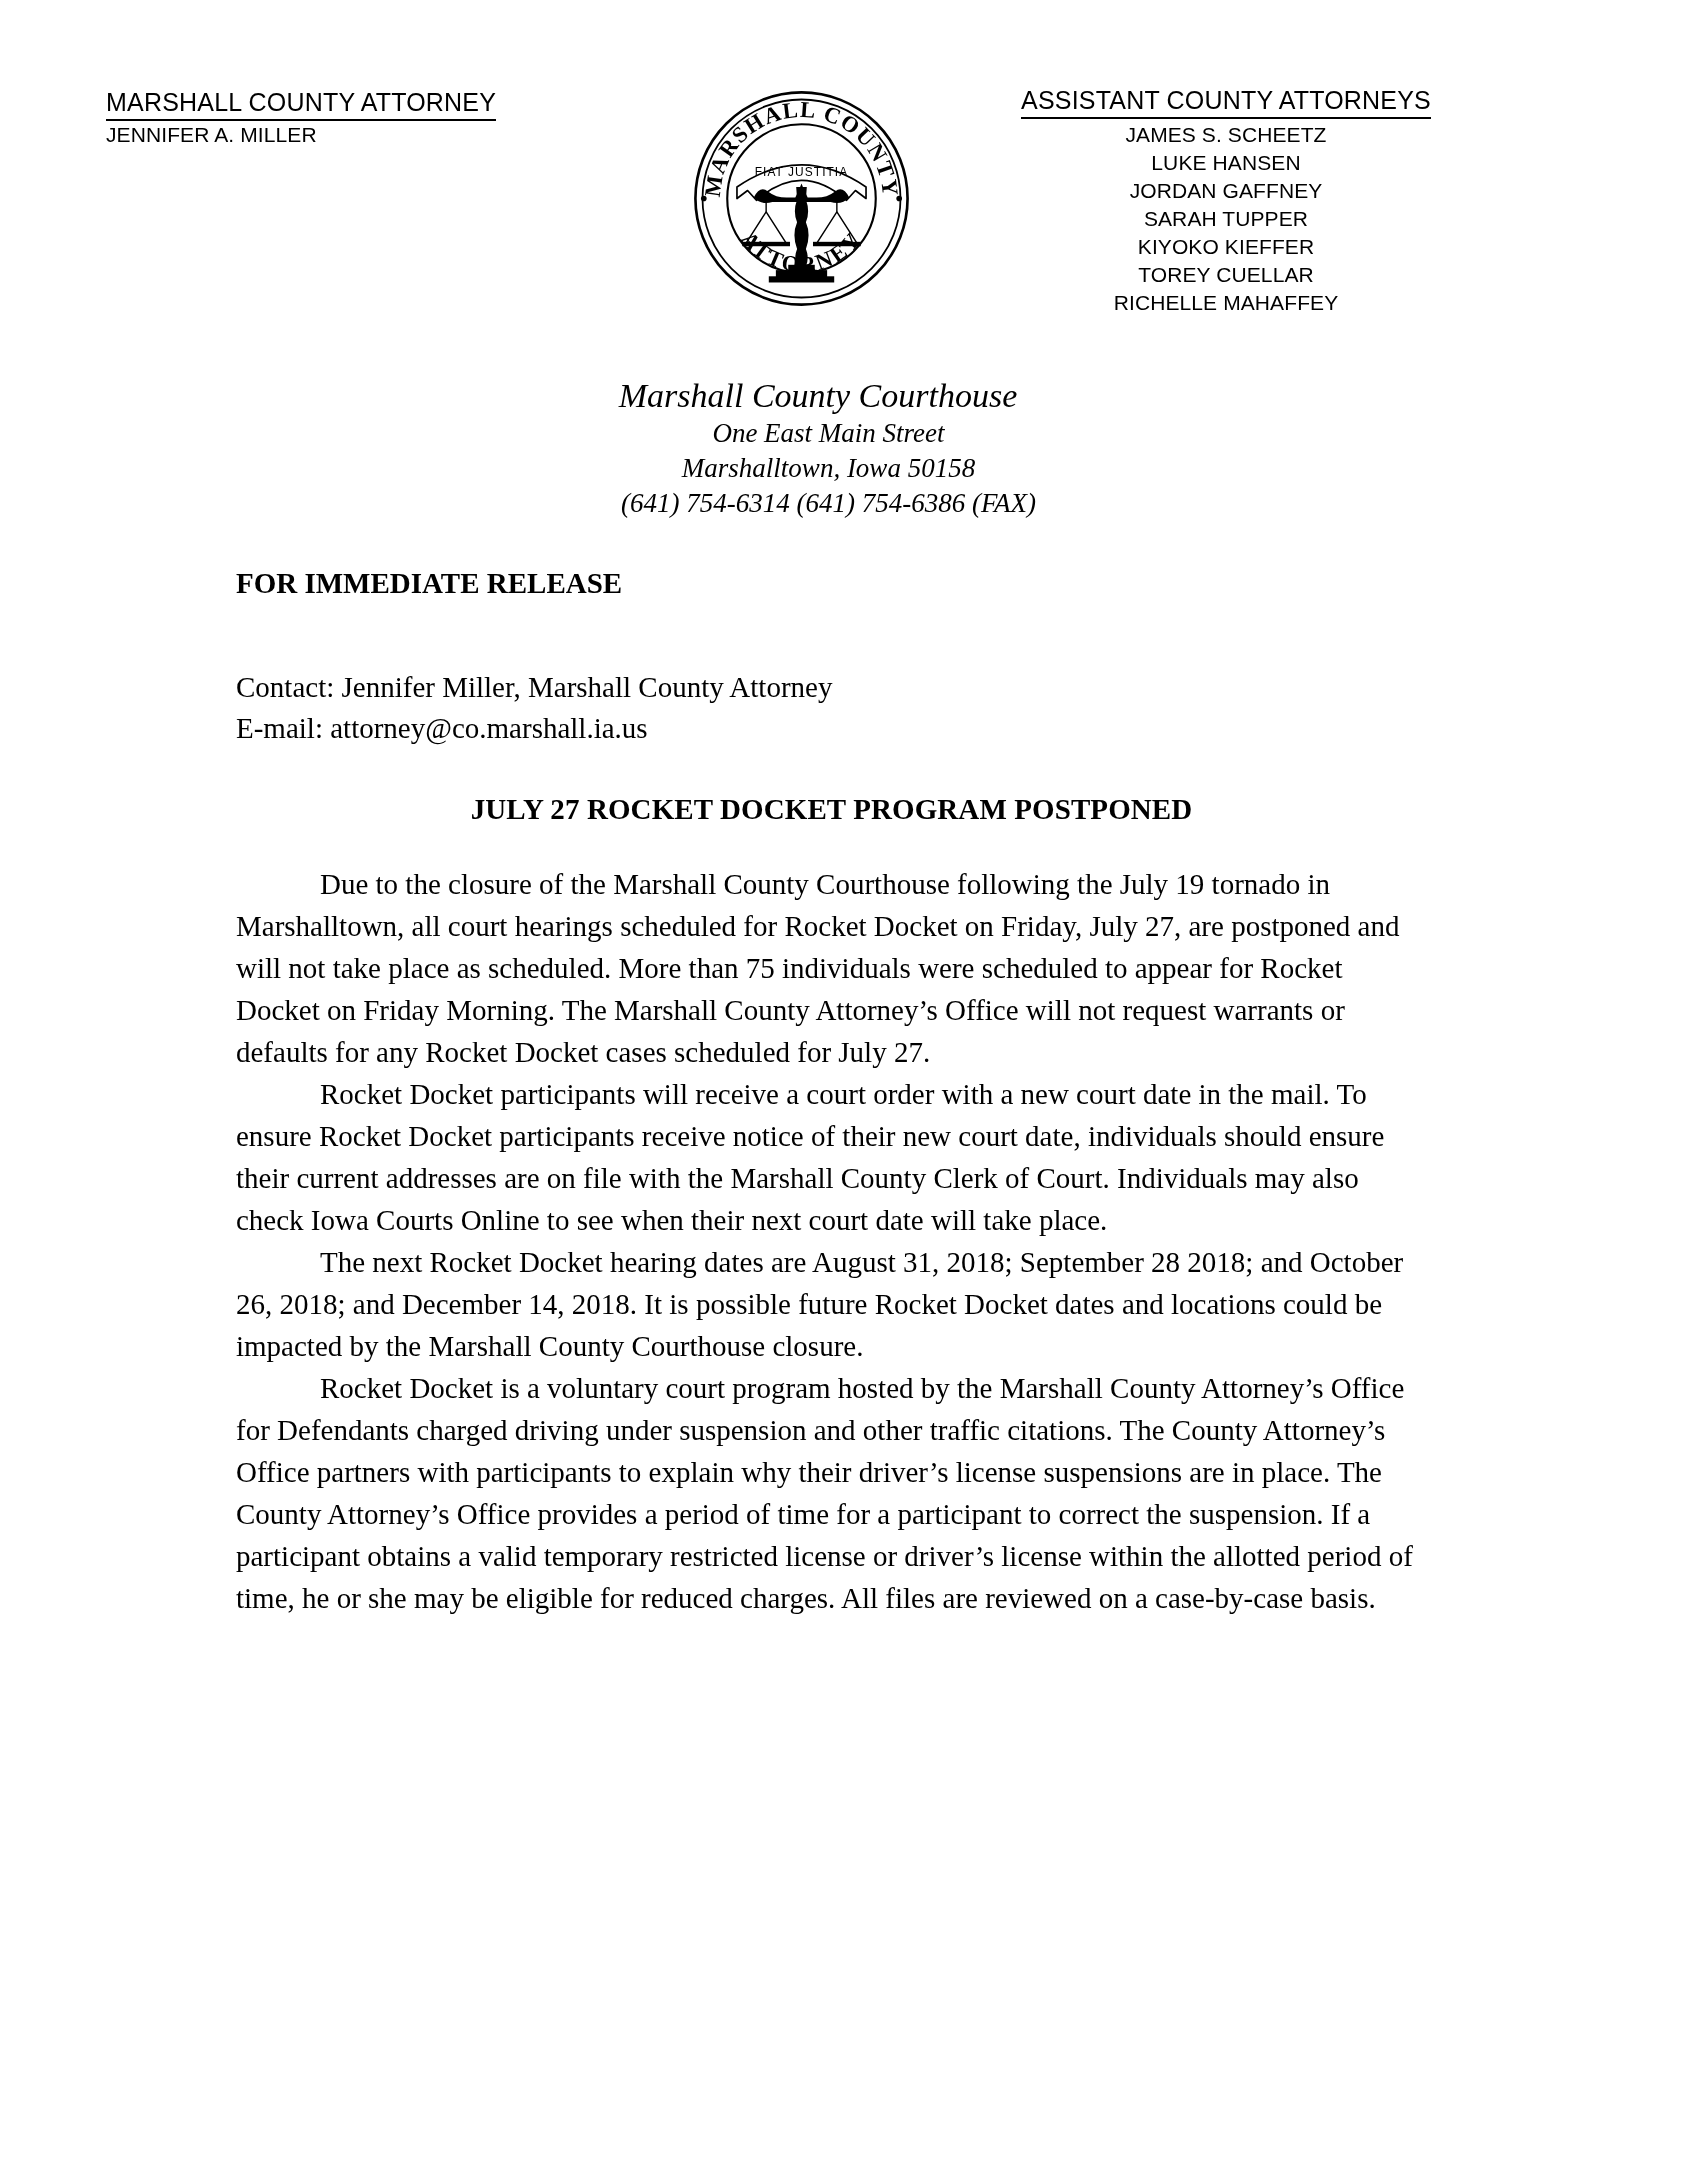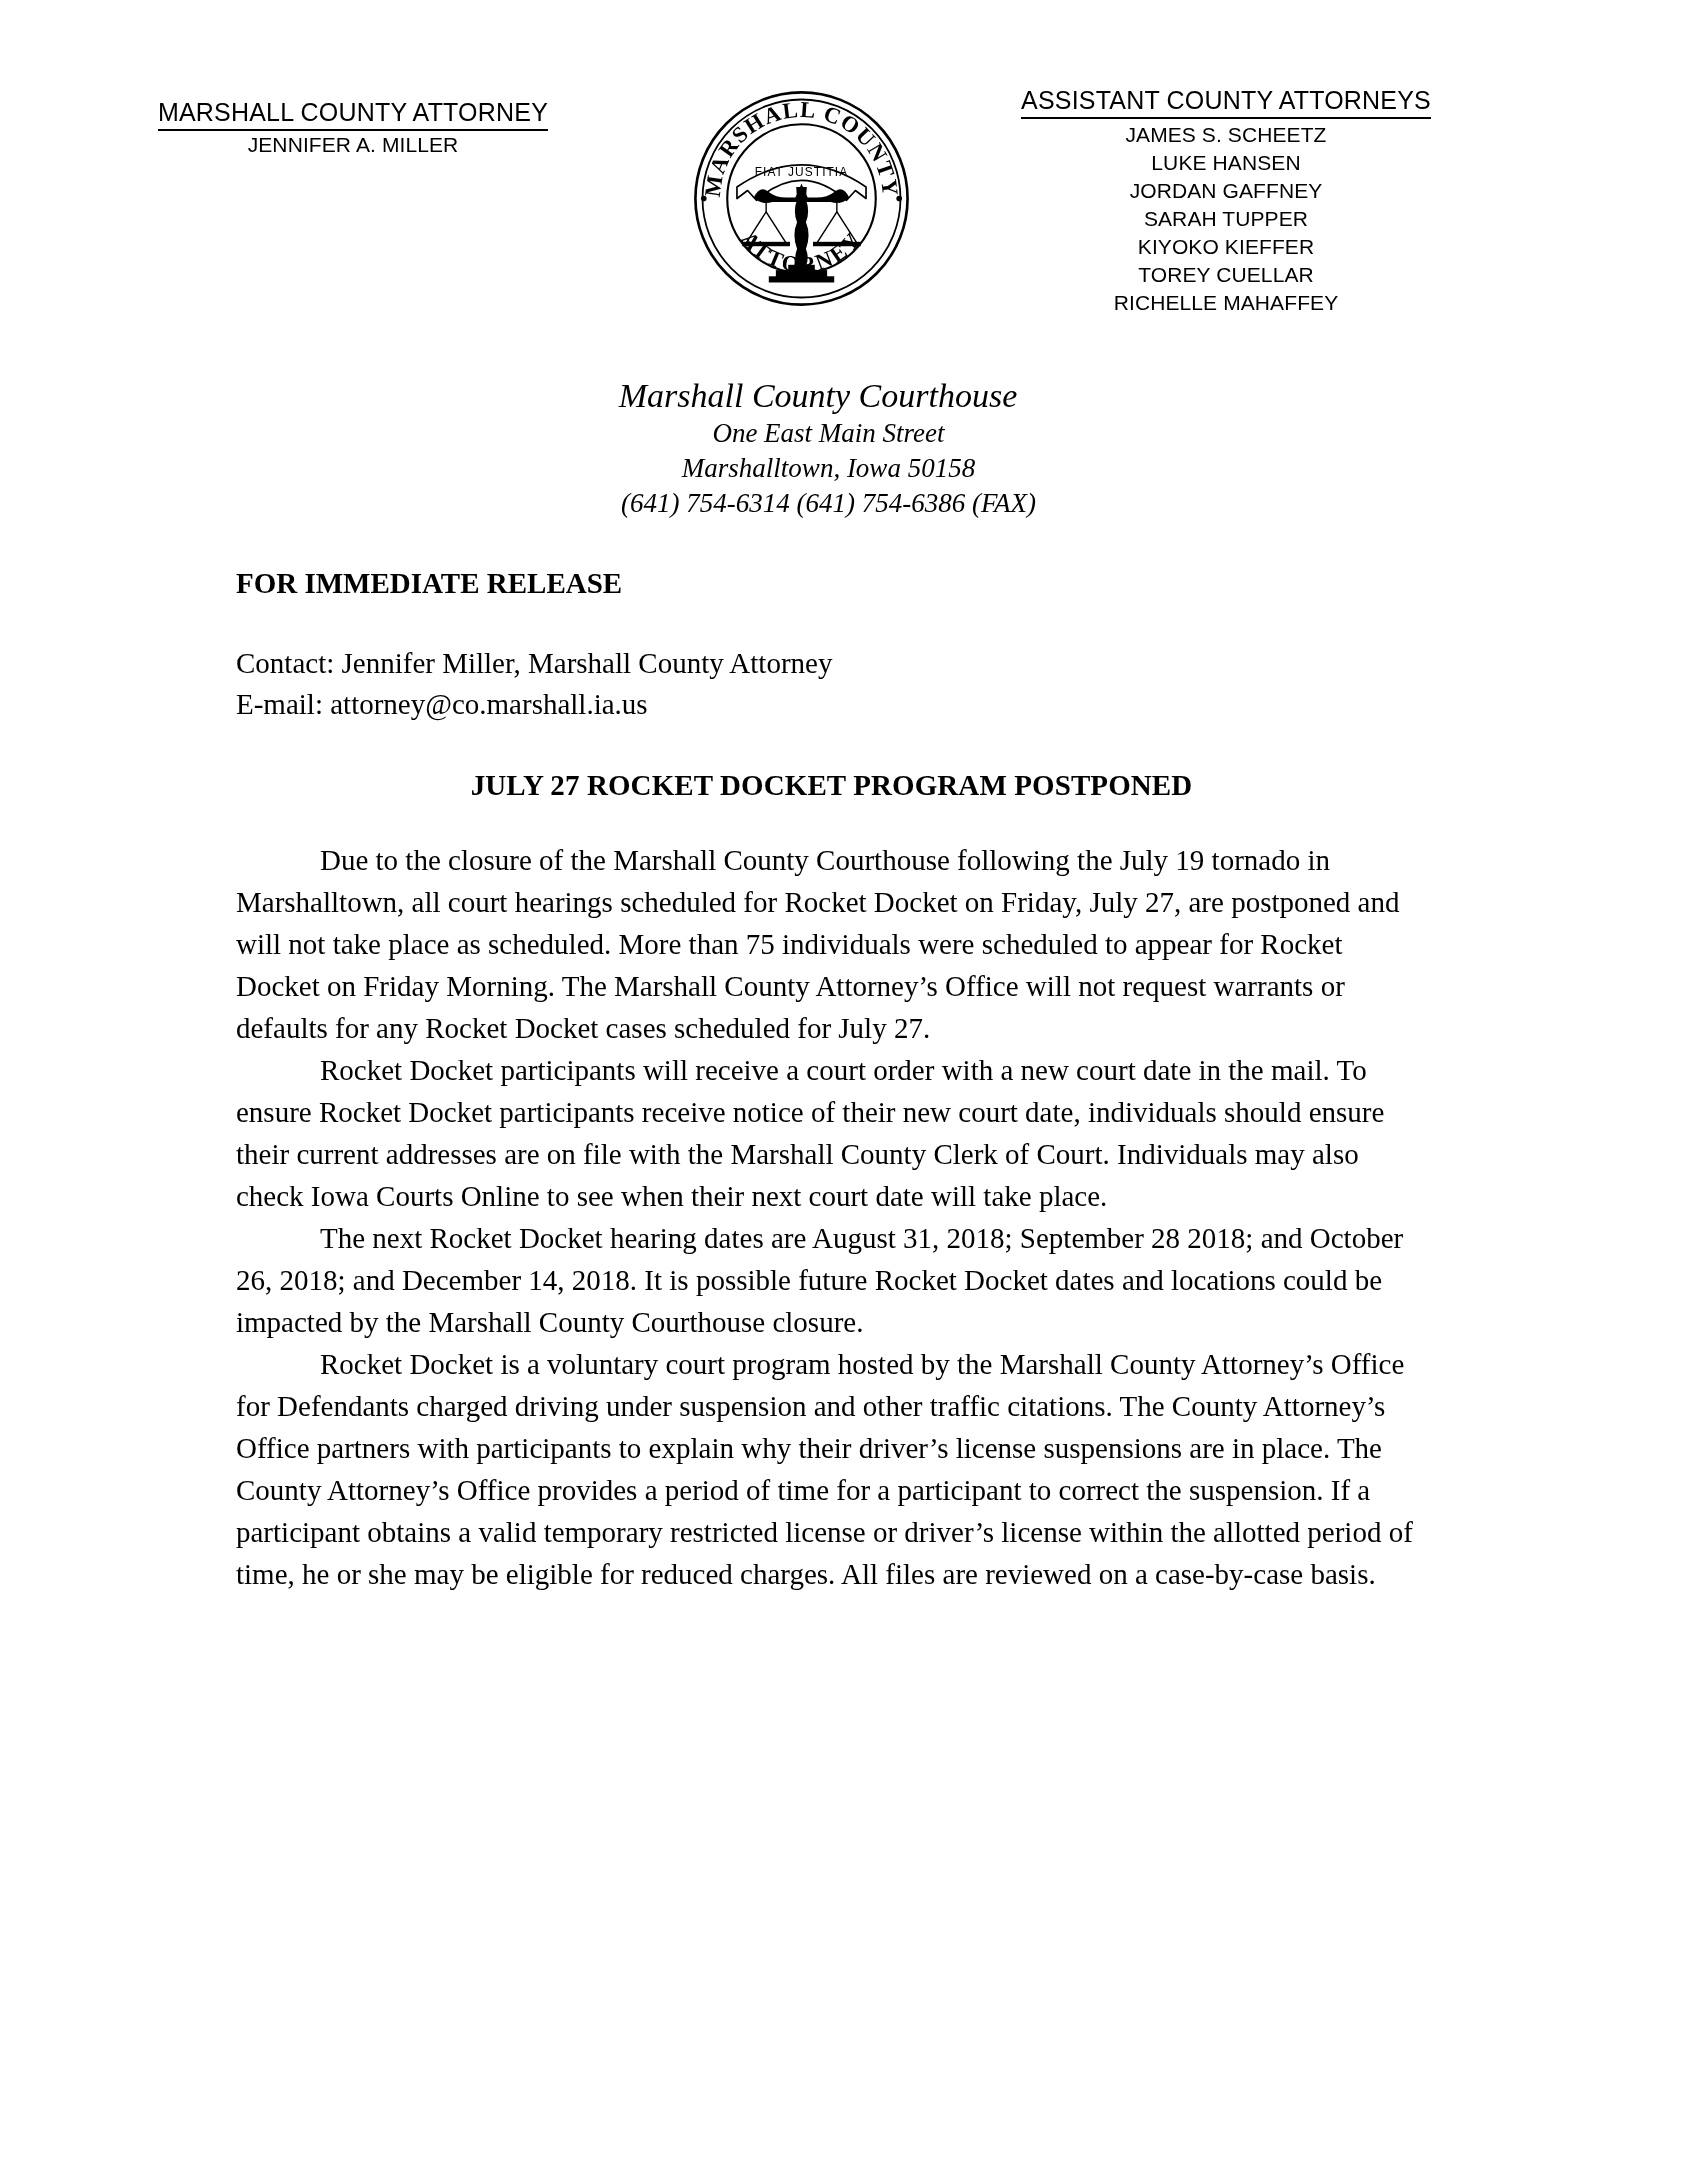--- a/index.html
+++ b/index.html
@@ -24,23 +24,22 @@
     position: absolute;
     left: 0;
     top: 84px;
     width: 1688px;
     height: 265px;
   }
 
   .lh-col-left {
     position: absolute;
     left: 106px;
-    top: 12px;
+    top: 2px;
     width: 494px;
-    text-align: center;
     font-family: "Liberation Sans", "DejaVu Sans", sans-serif;
   }
   .lh-col-right {
     position: absolute;
     left: 979px;
     top: 0;
     width: 494px;
     text-align: center;
     font-family: "Liberation Sans", "DejaVu Sans", sans-serif;
   }
@@ -99,21 +98,21 @@
   .body-area {
     position: absolute;
     left: 236px;
     top: 565px;
     width: 1191px;
   }
   .release-label {
     font-weight: bold;
     font-size: 29px;
     line-height: 37px;
-    margin-bottom: 41px;
+    margin-bottom: 65px;
   }
   .contact-line {
     font-size: 29px;
     line-height: 41px;
     white-space: nowrap;
   }
   .headline {
     text-align: center;
     font-weight: bold;
     font-size: 29px;

